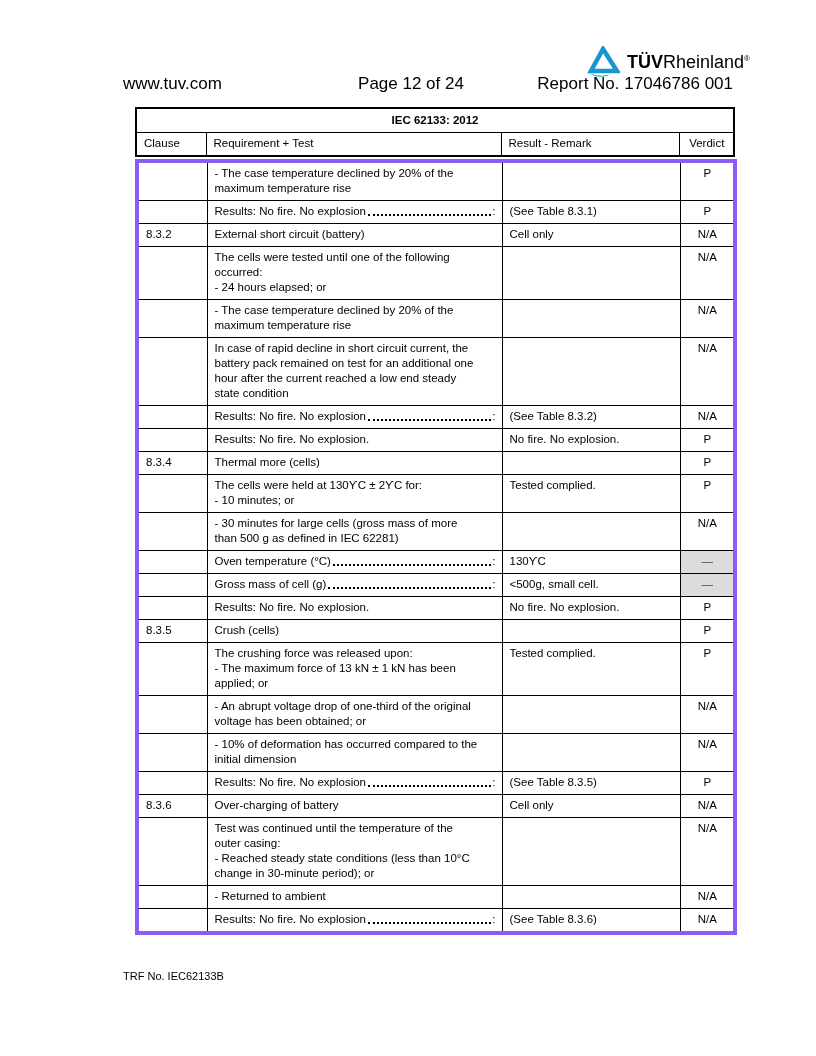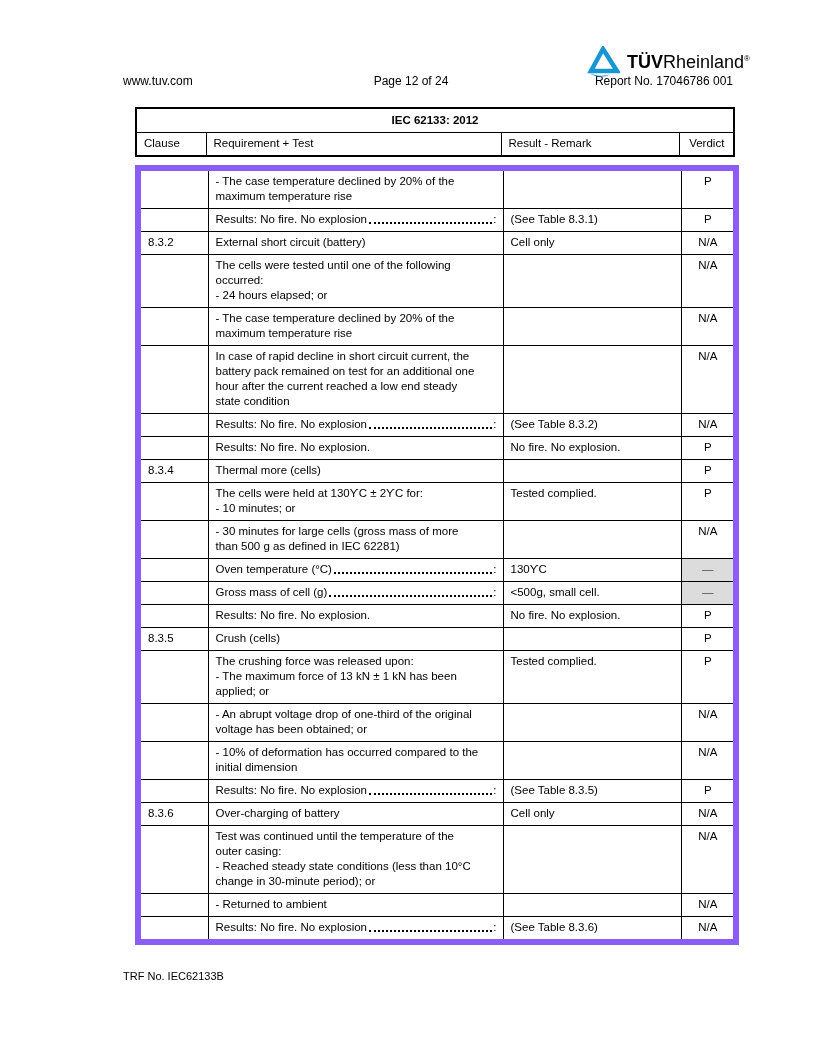--- a/index.html
+++ b/index.html
@@ -2,34 +2,34 @@
 <html><head>
 <meta charset="utf-8">
 <style>
   html,body{margin:0;padding:0;}
   body{
     width:816px;height:1056px;position:relative;background:#ffffff;
     font-family:"Liberation Sans","DejaVu Sans",sans-serif;
     color:#000;
     -webkit-font-smoothing:antialiased;
   }
-  .hdr-text{position:absolute;top:74px;font-size:12px;}
+  .hdr-text{position:absolute;top:74px;font-size:17px;}
   .site{left:123px;}
   .pageinfo{left:6px;right:0;text-align:center;}
   .reportno{right:83px;}
   .logo{position:absolute;top:34px;right:66px;display:flex;align-items:center;margin-top:12px;}
   .logo svg{display:block;margin-right:7px;}
   .logo .brand{font-size:18px;letter-spacing:0;white-space:nowrap;}
   .logo .tuv{font-weight:bold;}
   .logo .rhl{font-weight:normal;}
   .logo .reg{font-size:8px;vertical-align:super;}
   .tablewrap{position:absolute;left:135px;top:107px;width:598px;}
   table{border-collapse:collapse;table-layout:fixed;width:598px;}
   table.hdr{border:2px solid #000;}
-  table.bodytab{border:6px solid #8b5cf6;margin-top:8px;}
+  table.bodytab{border:4px solid #8b5cf6;margin-top:2px;}
   col.c1{width:70px;} col.c2{width:295px;} col.c3{width:178px;} col.c4{width:55px;}
   th,td{
     border:1px solid #000;
     font-size:11.5px;line-height:15px;font-weight:normal;
     padding:3px 6px 4px 7px;vertical-align:top;text-align:left;
     overflow:hidden;
   }
   .titlecell{font-weight:bold;text-align:center;padding:4px 23px;}
   td.v{text-align:center;}
   td.shade{background:#dcdcdc;color:#4a4a4a;}

